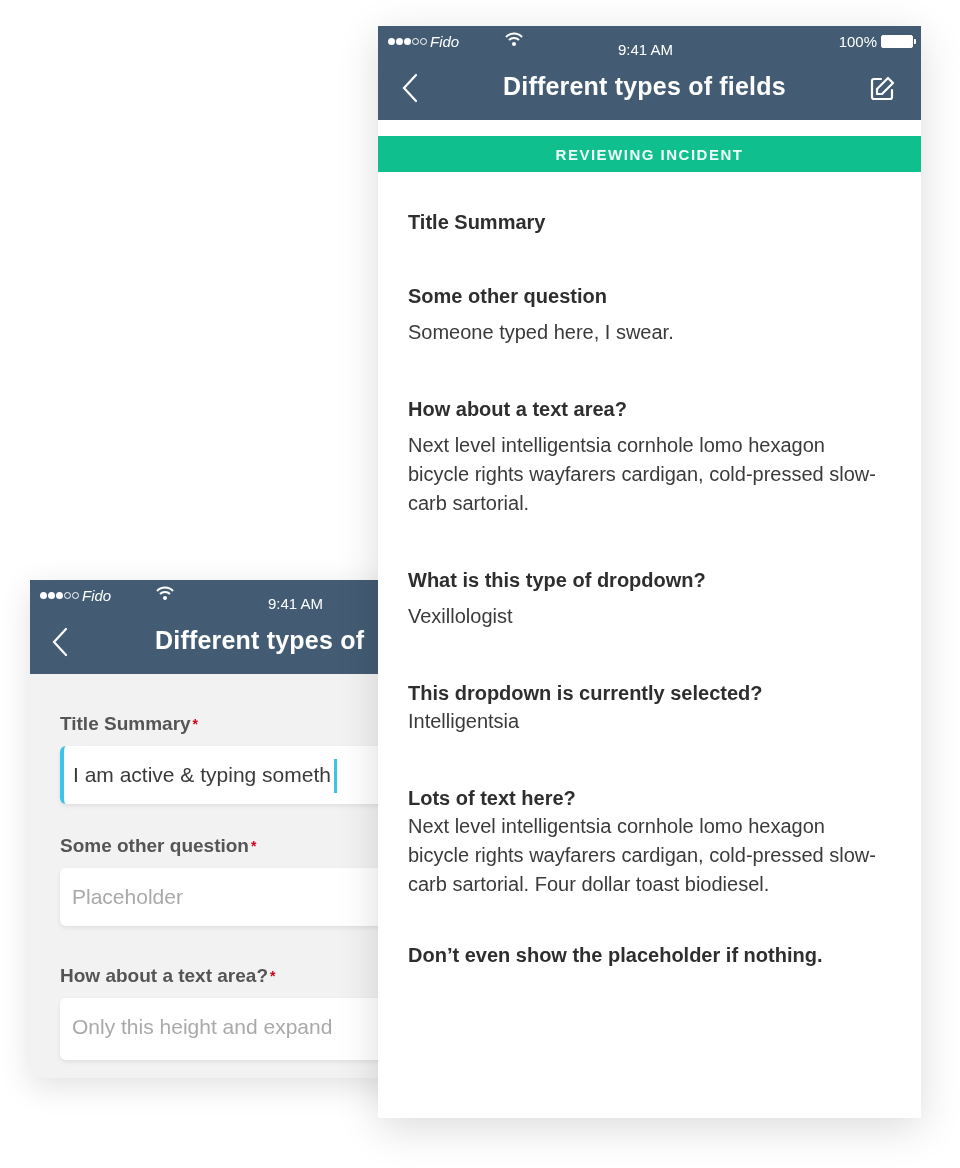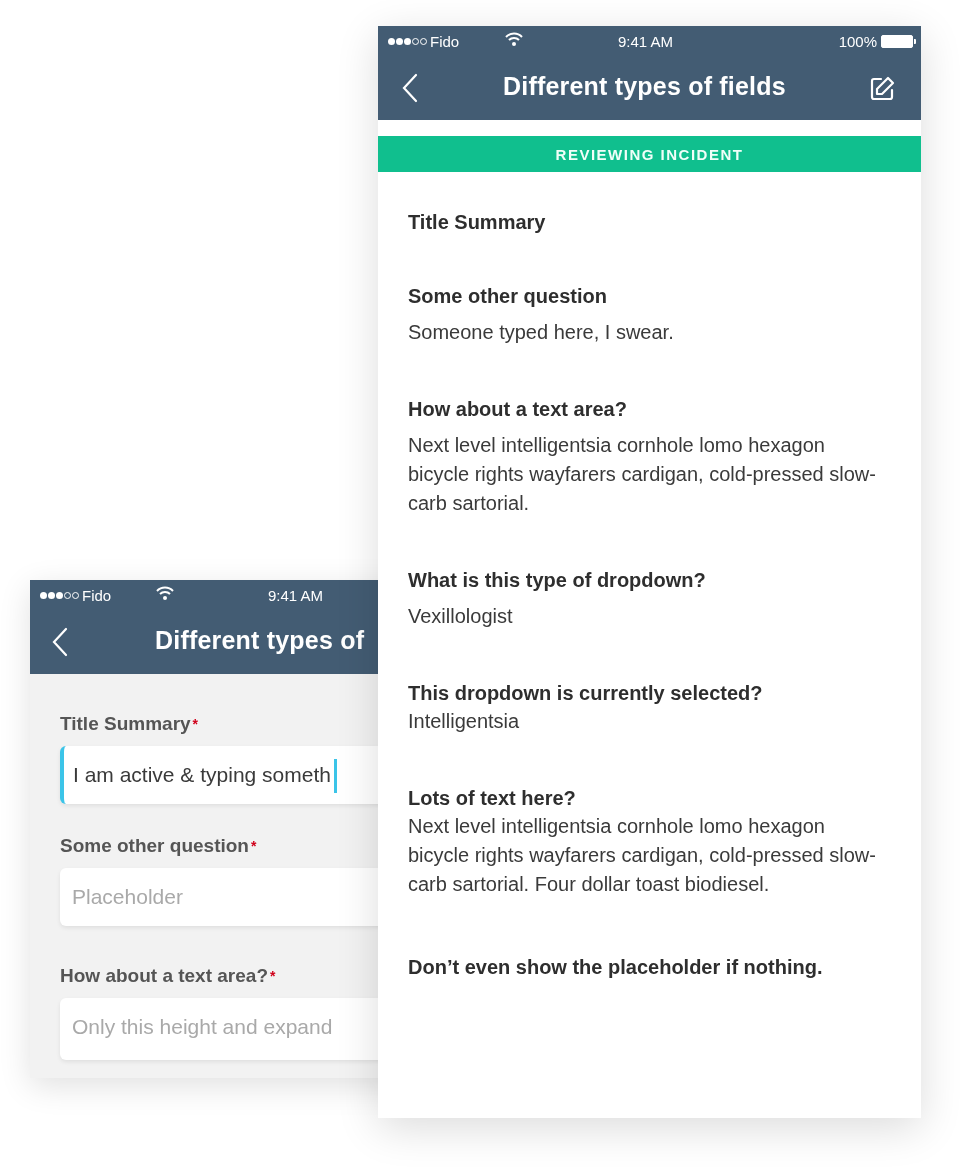--- a/index.html
+++ b/index.html
@@ -16,26 +16,26 @@
       left: 378px; top: 26px; width: 543px; height: 1092px;
       background: #ffffff;
       box-shadow: 0 10px 40px rgba(0,0,0,0.14);
       z-index: 2;
     }
 
     .statusbar {
       position: relative; height: 32px; color: #fff; font-size: 15px;
       display: flex; align-items: center;
     }
-    .statusbar .carrier { display: flex; align-items: center; gap: 3px; position: absolute; left: 10px; top: 7px; }
+    .statusbar .carrier { display: flex; align-items: center; gap: 3px; position: absolute; left: 10px; top: 7px; font-style: italic; }
     .dots { display: flex; gap: 1px; align-items: center; }
     .dot { width: 7px; height: 7px; border-radius: 50%; background: #fff; }
     .dot.empty { background: transparent; border: 1px solid #fff; }
     .statusbar .wifi { position: absolute; top: 5px; }
-    .statusbar .time { position: absolute; top: 7px; }
+    .statusbar .time { position: absolute; top: 15px; }
     .statusbar .battery-wrap { position: absolute; right: 8px; top: 7px; display: flex; align-items: center; gap: 4px; }
     .battery { width: 32px; height: 13px; border: 1px solid #fff; border-radius: 2px; background: #fff; position: relative; }
     .battery::after { content: ""; position: absolute; right: -4px; top: 3px; width: 2px; height: 5px; background: #fff; border-radius: 0 1px 1px 0; }
 
     .navbar { position: relative; height: 62px; color: #fff; }
     .navbar .back-btn { position: absolute; top: 14px; width: 30px; height: 34px; cursor: pointer; }
     .navbar .nav-title { position: absolute; top: 14px; font-size: 25px; font-weight: bold; white-space: nowrap; letter-spacing: 0.2px; }
     .navbar .edit-btn { position: absolute; right: 24px; top: 18px; width: 28px; height: 28px; cursor: pointer; }
 
     .header-bg { background: #435c73; }
@@ -189,17 +189,17 @@
       <div class="review-value">Vexillologist</div>
     </div>
     <div class="review-item" style="margin-top:50px">
       <div class="review-label">This dropdown is currently selected?</div>
       <div class="review-value" style="margin-top:2px">Intelligentsia</div>
     </div>
     <div class="review-item" style="margin-top:50px">
       <div class="review-label">Lots of text here?</div>
       <div class="review-value" style="margin-top:2px; width:470px">Next level intelligentsia cornhole lomo hexagon bicycle rights wayfarers cardigan, cold-pressed slow-carb sartorial. Four dollar toast biodiesel.</div>
     </div>
-    <div class="review-item" style="margin-top:56px">
+    <div class="review-item" style="margin-top:44px">
       <div class="review-label">Don’t even show the placeholder if nothing.</div>
     </div>
   </div>
 </div>
 
 </body></html>

